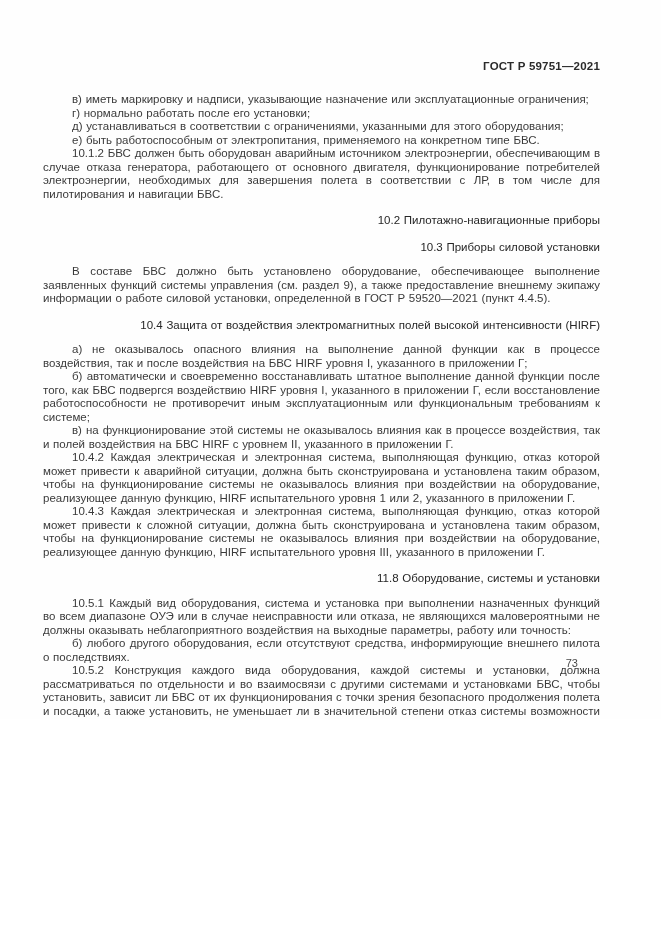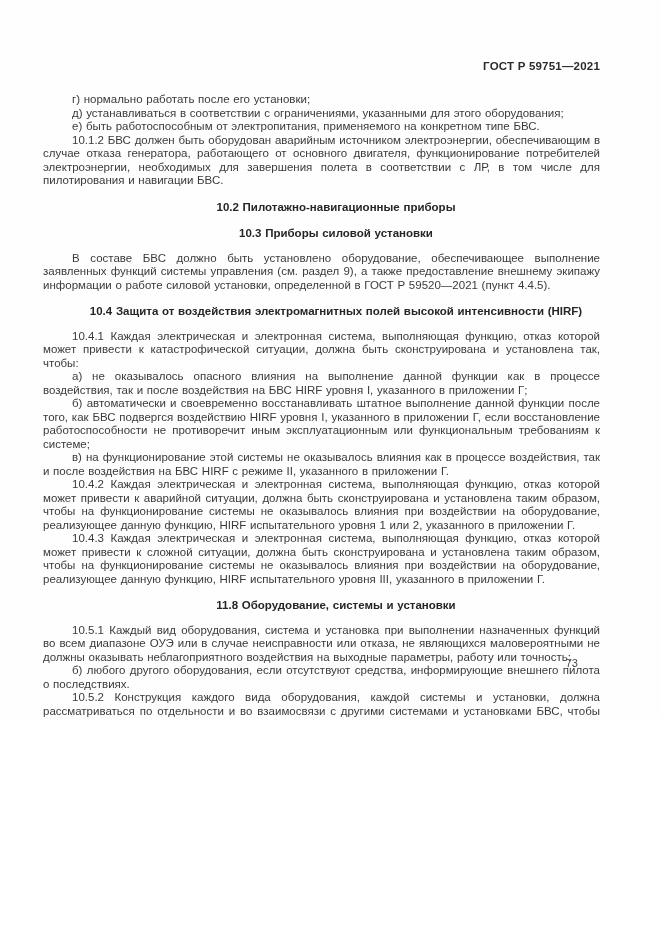--- a/index.html
+++ b/index.html
@@ -28,56 +28,56 @@
   }
   .tb {
     font-size: 11.5px;
     line-height: 13.5px;
     text-align: justify;
     text-indent: 29px;
     margin: 0;
     word-spacing: 0.5px;
   }
   .heading {
-    font-weight: bold;
+    font-weight: normal;
     color: #262626;
-    text-align: center;
+    text-align: right;
     margin: 13px 0 11px 0;
   }
   .page-number {
     position: absolute;
     right: 83px;
     bottom: 50px;
     font-size: 11px;
     color: #4a4a4a;
   }
 </style>
 </head>
 <body>
 
 <div class="page">
 
   <div class="doc-header">ГОСТ Р 59751—2021</div>
 
   <div>
+    <p class="tb">в)  иметь маркировку и надписи, указывающие назначение или эксплуатационные ограничения;</p>
     <p class="tb">г)  нормально работать после его установки;</p>
     <p class="tb">д)  устанавливаться в соответствии с ограничениями, указанными для этого оборудования;</p>
     <p class="tb">е)  быть работоспособным от электропитания, применяемого на конкретном типе БВС.</p>
     <p class="tb">10.1.2 БВС должен быть оборудован аварийным источником электроэнергии, обеспечивающим в случае отказа генератора, работающего от основного двигателя, функционирование потребителей электроэнергии, необходимых для завершения полета в соответствии с ЛР, в том числе для пилотирования и навигации БВС.</p>
 
     <p class="tb heading">10.2 Пилотажно-навигационные приборы</p>
 
     <p class="tb heading">10.3 Приборы силовой установки</p>
     <p class="tb">В составе БВС должно быть установлено оборудование, обеспечивающее выполнение заявленных функций системы управления (см. раздел 9), а также предоставление внешнему экипажу информации о работе силовой установки, определенной в ГОСТ Р 59520—2021 (пункт 4.4.5).</p>
 
     <p class="tb heading">10.4 Защита от воздействия электромагнитных полей высокой интенсивности (HIRF)</p>
-    <p class="tb">10.4.1 Каждая электрическая и электронная система, выполняющая функцию, отказ которой может привести к катастрофической ситуации, должна быть сконструирована и установлена так, чтобы:</p>
     <p class="tb">а)  не оказывалось опасного влияния на выполнение данной функции как в процессе воздействия, так и после воздействия на БВС HIRF уровня I, указанного в приложении Г;</p>
     <p class="tb">б)  автоматически и своевременно восстанавливать штатное выполнение данной функции после того, как БВС подвергся воздействию HIRF уровня I, указанного в приложении Г, если восстановление работоспособности не противоречит иным эксплуатационным или функциональным требованиям к системе;</p>
-    <p class="tb">в)  на функционирование этой системы не оказывалось влияния как в процессе воздействия, так и после воздействия на БВС HIRF с режиме II, указанного в приложении Г.</p>
+    <p class="tb">в)  на функционирование этой системы не оказывалось влияния как в процессе воздействия, так и полей воздействия на БВС HIRF с уровнем II, указанного в приложении Г.</p>
     <p class="tb">10.4.2 Каждая электрическая и электронная система, выполняющая функцию, отказ которой может привести к аварийной ситуации, должна быть сконструирована и установлена таким образом, чтобы на функционирование системы не оказывалось влияния при воздействии на оборудование, реализующее данную функцию, HIRF испытательного уровня 1 или 2, указанного в приложении Г.</p>
     <p class="tb">10.4.3 Каждая электрическая и электронная система, выполняющая функцию, отказ которой может привести к сложной ситуации, должна быть сконструирована и установлена таким образом, чтобы на функционирование системы не оказывалось влияния при воздействии на оборудование, реализующее данную функцию, HIRF испытательного уровня III, указанного в приложении Г.</p>
 
     <p class="tb heading">11.8 Оборудование, системы и установки</p>
     <p class="tb">10.5.1 Каждый вид оборудования, система и установка при выполнении назначенных функций во всем диапазоне ОУЭ или в случае неисправности или отказа, не являющихся маловероятными не должны оказывать неблагоприятного воздействия на выходные параметры, работу или точность:</p>
     <p class="tb">б)  любого другого оборудования, если отсутствуют средства, информирующие внешнего пилота о последствиях.</p>
     <p class="tb">10.5.2 Конструкция каждого вида оборудования, каждой системы и установки, должна рассматриваться по отдельности и во взаимосвязи с другими системами и установками БВС, чтобы установить, зависит ли БВС от их функционирования с точки зрения безопасного продолжения полета и посадки, а также установить, не уменьшает ли в значительной степени отказ системы возможности БВС или способность внешнего экипажа справиться с неблагоприятными условиями полета. Каждый вид оборудования, каждая система и установка, которые по результатам такого рассмотрения определены как влияющие на обеспечение безопасного полета и посадки, или установлено, что отказы этих систем значительно уменьшают возможности БВС или способность внешнего экипажа справиться с неблагоприятными условиями полета, должны быть спроектированы так, чтобы они отвечали требованиям 10.5.3—10.5.7.</p>
   </div>
 
   <div class="page-number">73</div>

